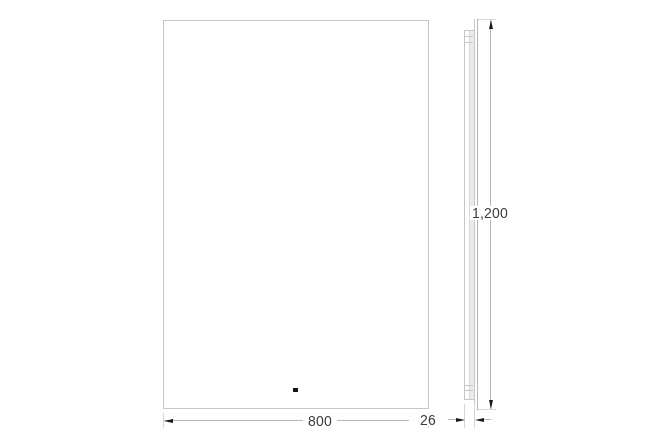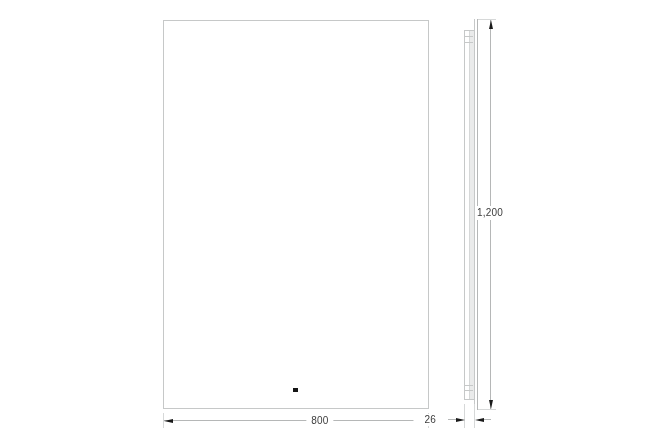--- a/index.html
+++ b/index.html
@@ -44,21 +44,21 @@
   .dim-h{height:1px; background:var(--dim-line);}
   .dim-v{width:1px; background:var(--dim-line);}
 
   .arr{width:0; height:0;}
   .arr-left {border-top:2px solid transparent; border-bottom:2px solid transparent; border-right:9px solid var(--arrow);}
   .arr-right{border-top:2px solid transparent; border-bottom:2px solid transparent; border-left:9px solid var(--arrow);}
   .arr-up   {border-left:2px solid transparent; border-right:2px solid transparent; border-bottom:9px solid var(--arrow);}
   .arr-down {border-left:2px solid transparent; border-right:2px solid transparent; border-top:9px solid var(--arrow);}
 
   .dim-label{
-    font-size:10px;
+    font-size:14px;
     line-height:10px;
     color:var(--text);
     background:var(--background);
     padding:1px 5px;
     white-space:nowrap;
     letter-spacing:0.2px;
   }
   .label-center{transform:translate(-50%,-50%);}
   .label-right {transform:translate(-100%,-50%);}
 

